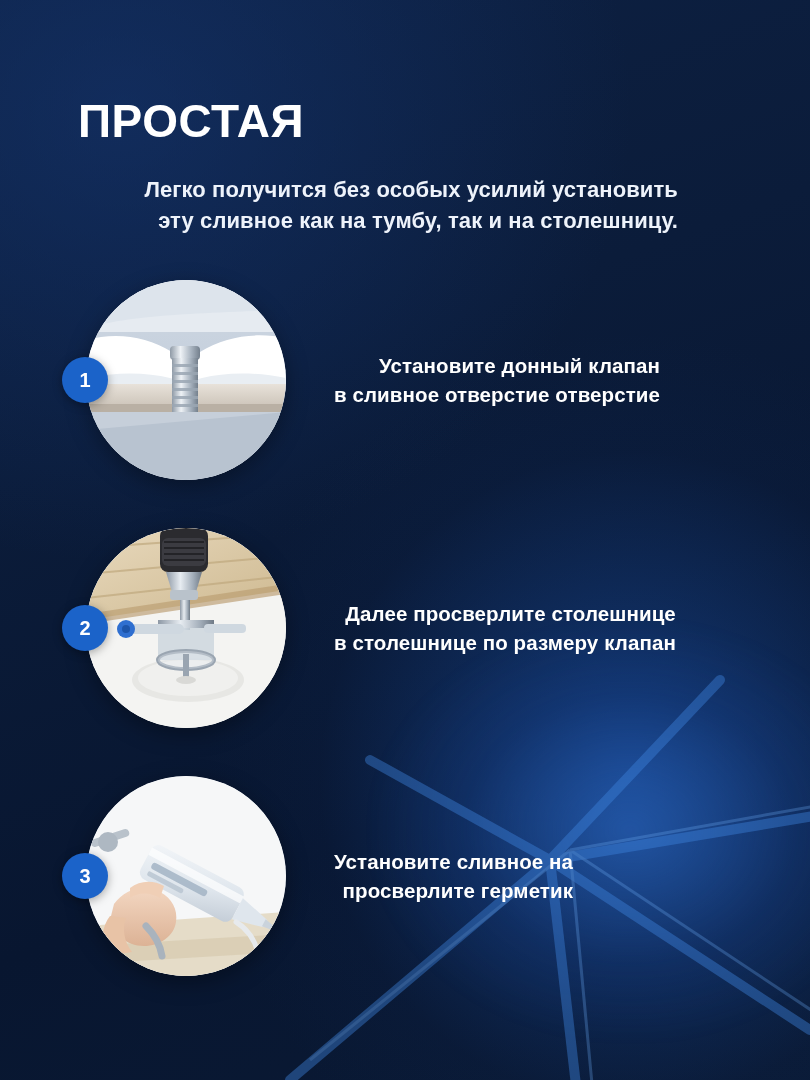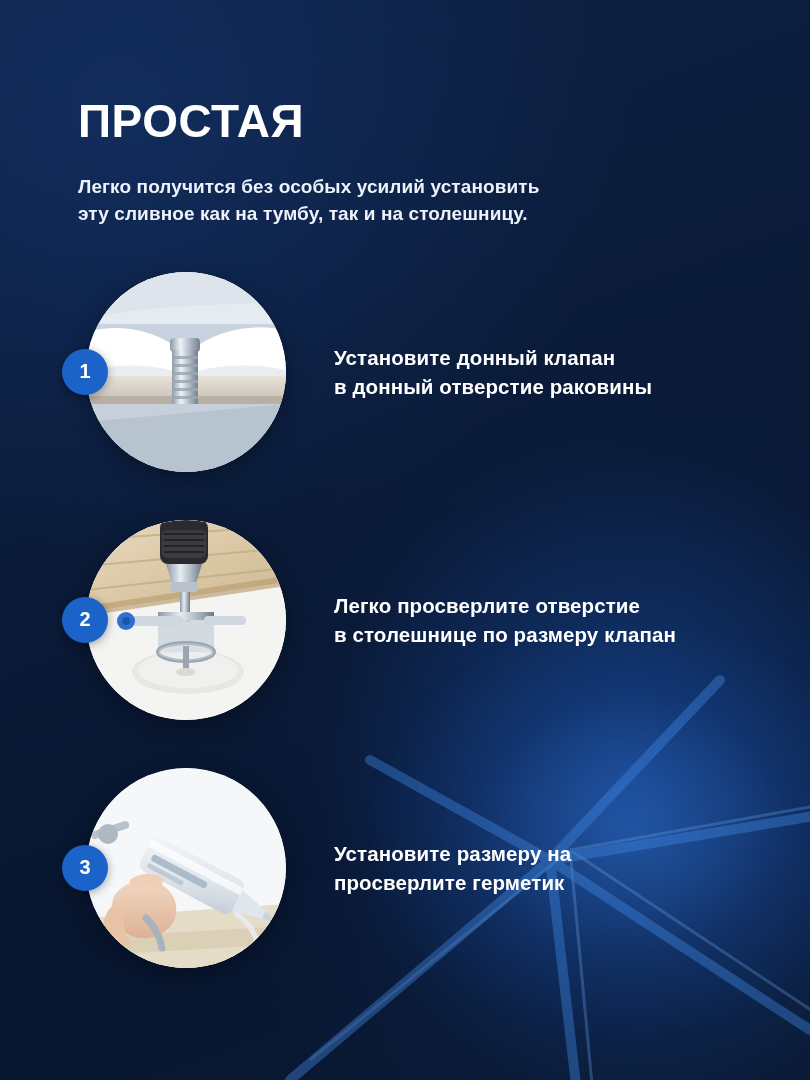--- a/index.html
+++ b/index.html
@@ -52,26 +52,27 @@
     font-weight: bold;
     letter-spacing: 0.5px;
     margin: 0 0 26px 0;
     max-width: 620px;
   }
   .title .line {
     display: block;
   }
   .subtitle {
     color: #eef3fb;
-    font-size: 19px;
+    font-size: 22px;
     line-height: 1.42;
     font-weight: bold;
     margin: 0 0 44px 0;
     max-width: 600px;
     letter-spacing: 0.1px;
+    text-align: right;
   }
   .subtitle .line { display: block; }
 
   .steps {
     display: flex;
     flex-direction: column;
     gap: 48px;
     padding-left: 8px;
   }
   .step {
@@ -110,21 +111,21 @@
     box-shadow: 0 2px 10px rgba(0,0,0,0.35);
   }
   .step-text {
     margin-left: 48px;
     color: #ffffff;
     font-size: 20.5px;
     line-height: 1.42;
     font-weight: bold;
     letter-spacing: 0.1px;
   }
-  .step-text .line { display: block; }
+  .step-text .line { display: block; text-align: right; }
 </style>
 </head>
 <body>
 
 <div class="page">
 
   <div class="bg-glow"></div>
 
   <svg class="bg-frame" viewBox="0 0 620 560" aria-hidden="true">
     <g stroke="#3f86e0" stroke-width="10" fill="none" opacity="0.75" stroke-linecap="round">
@@ -203,21 +204,21 @@
               <rect x="88" y="142" width="22" height="16" fill="url(#g1chrome)"></rect>
               <ellipse cx="99" cy="160" rx="12" ry="4" fill="#8d98a4"></ellipse>
               <rect x="0" y="132" width="200" height="68" fill="#c6cfda"></rect>
               <path d="M0 150 L200 132 L200 200 L0 200 Z" fill="#b8c3d0"></path>
             </g>
           </svg>
         </div>
         <div class="badge">1</div>
         <div class="step-text">
           <span class="line">Установите донный клапан</span>
-          <span class="line">в донный отверстие раковины</span>
+          <span class="line">в сливное отверстие отверстие</span>
         </div>
       </div>
 
       <div class="step">
         <div class="thumb">
           <svg viewBox="0 0 200 200" aria-hidden="true">
             <defs>
               <clipPath id="c2">
                   <circle cx="100" cy="100" r="100"></circle>
                 </clipPath>
@@ -271,21 +272,21 @@
               <circle cx="40" cy="101" r="4" fill="#1d55aa"></circle>
               <rect x="118" y="96" width="42" height="9" rx="4" fill="#cfd8e0"></rect>
 
               <rect x="97" y="126" width="6" height="26" fill="#9aa5b1"></rect>
               <ellipse cx="100" cy="152" rx="10" ry="4" fill="#d9d9d6"></ellipse>
             </g>
           </svg>
         </div>
         <div class="badge">2</div>
         <div class="step-text">
-          <span class="line">Легко просверлите отверстие</span>
+          <span class="line">Далее просверлите столешнице</span>
           <span class="line">в столешнице по размеру клапан</span>
         </div>
       </div>
 
       <div class="step">
         <div class="thumb">
           <svg viewBox="0 0 200 200" aria-hidden="true">
             <defs>
               <clipPath id="c3">
                   <circle cx="100" cy="100" r="100"></circle>
@@ -325,20 +326,20 @@
               <path d="M28 128 C40 112 58 108 74 116 C86 122 92 134 90 146 C88 160 74 170 58 170 C40 170 26 156 24 144 Z" fill="url(#g3skin)"></path>
               <path d="M44 112 C54 104 68 104 78 110 L74 122 C64 116 52 116 44 122 Z" fill="#f0cfb6"></path>
               <path d="M24 140 C16 150 14 166 20 180 L46 176 C38 166 36 152 40 142 Z" fill="#e8c3a6"></path>
 
               <path d="M60 150 C68 158 74 168 76 180" stroke="#a9b3bd" stroke-width="7" fill="none" stroke-linecap="round"></path>
             </g>
           </svg>
         </div>
         <div class="badge">3</div>
         <div class="step-text">
-          <span class="line">Установите размеру на</span>
+          <span class="line">Установите сливное на</span>
           <span class="line">просверлите герметик</span>
         </div>
       </div>
 
     </div>
   </div>
 </div>
 
 </body></html>

